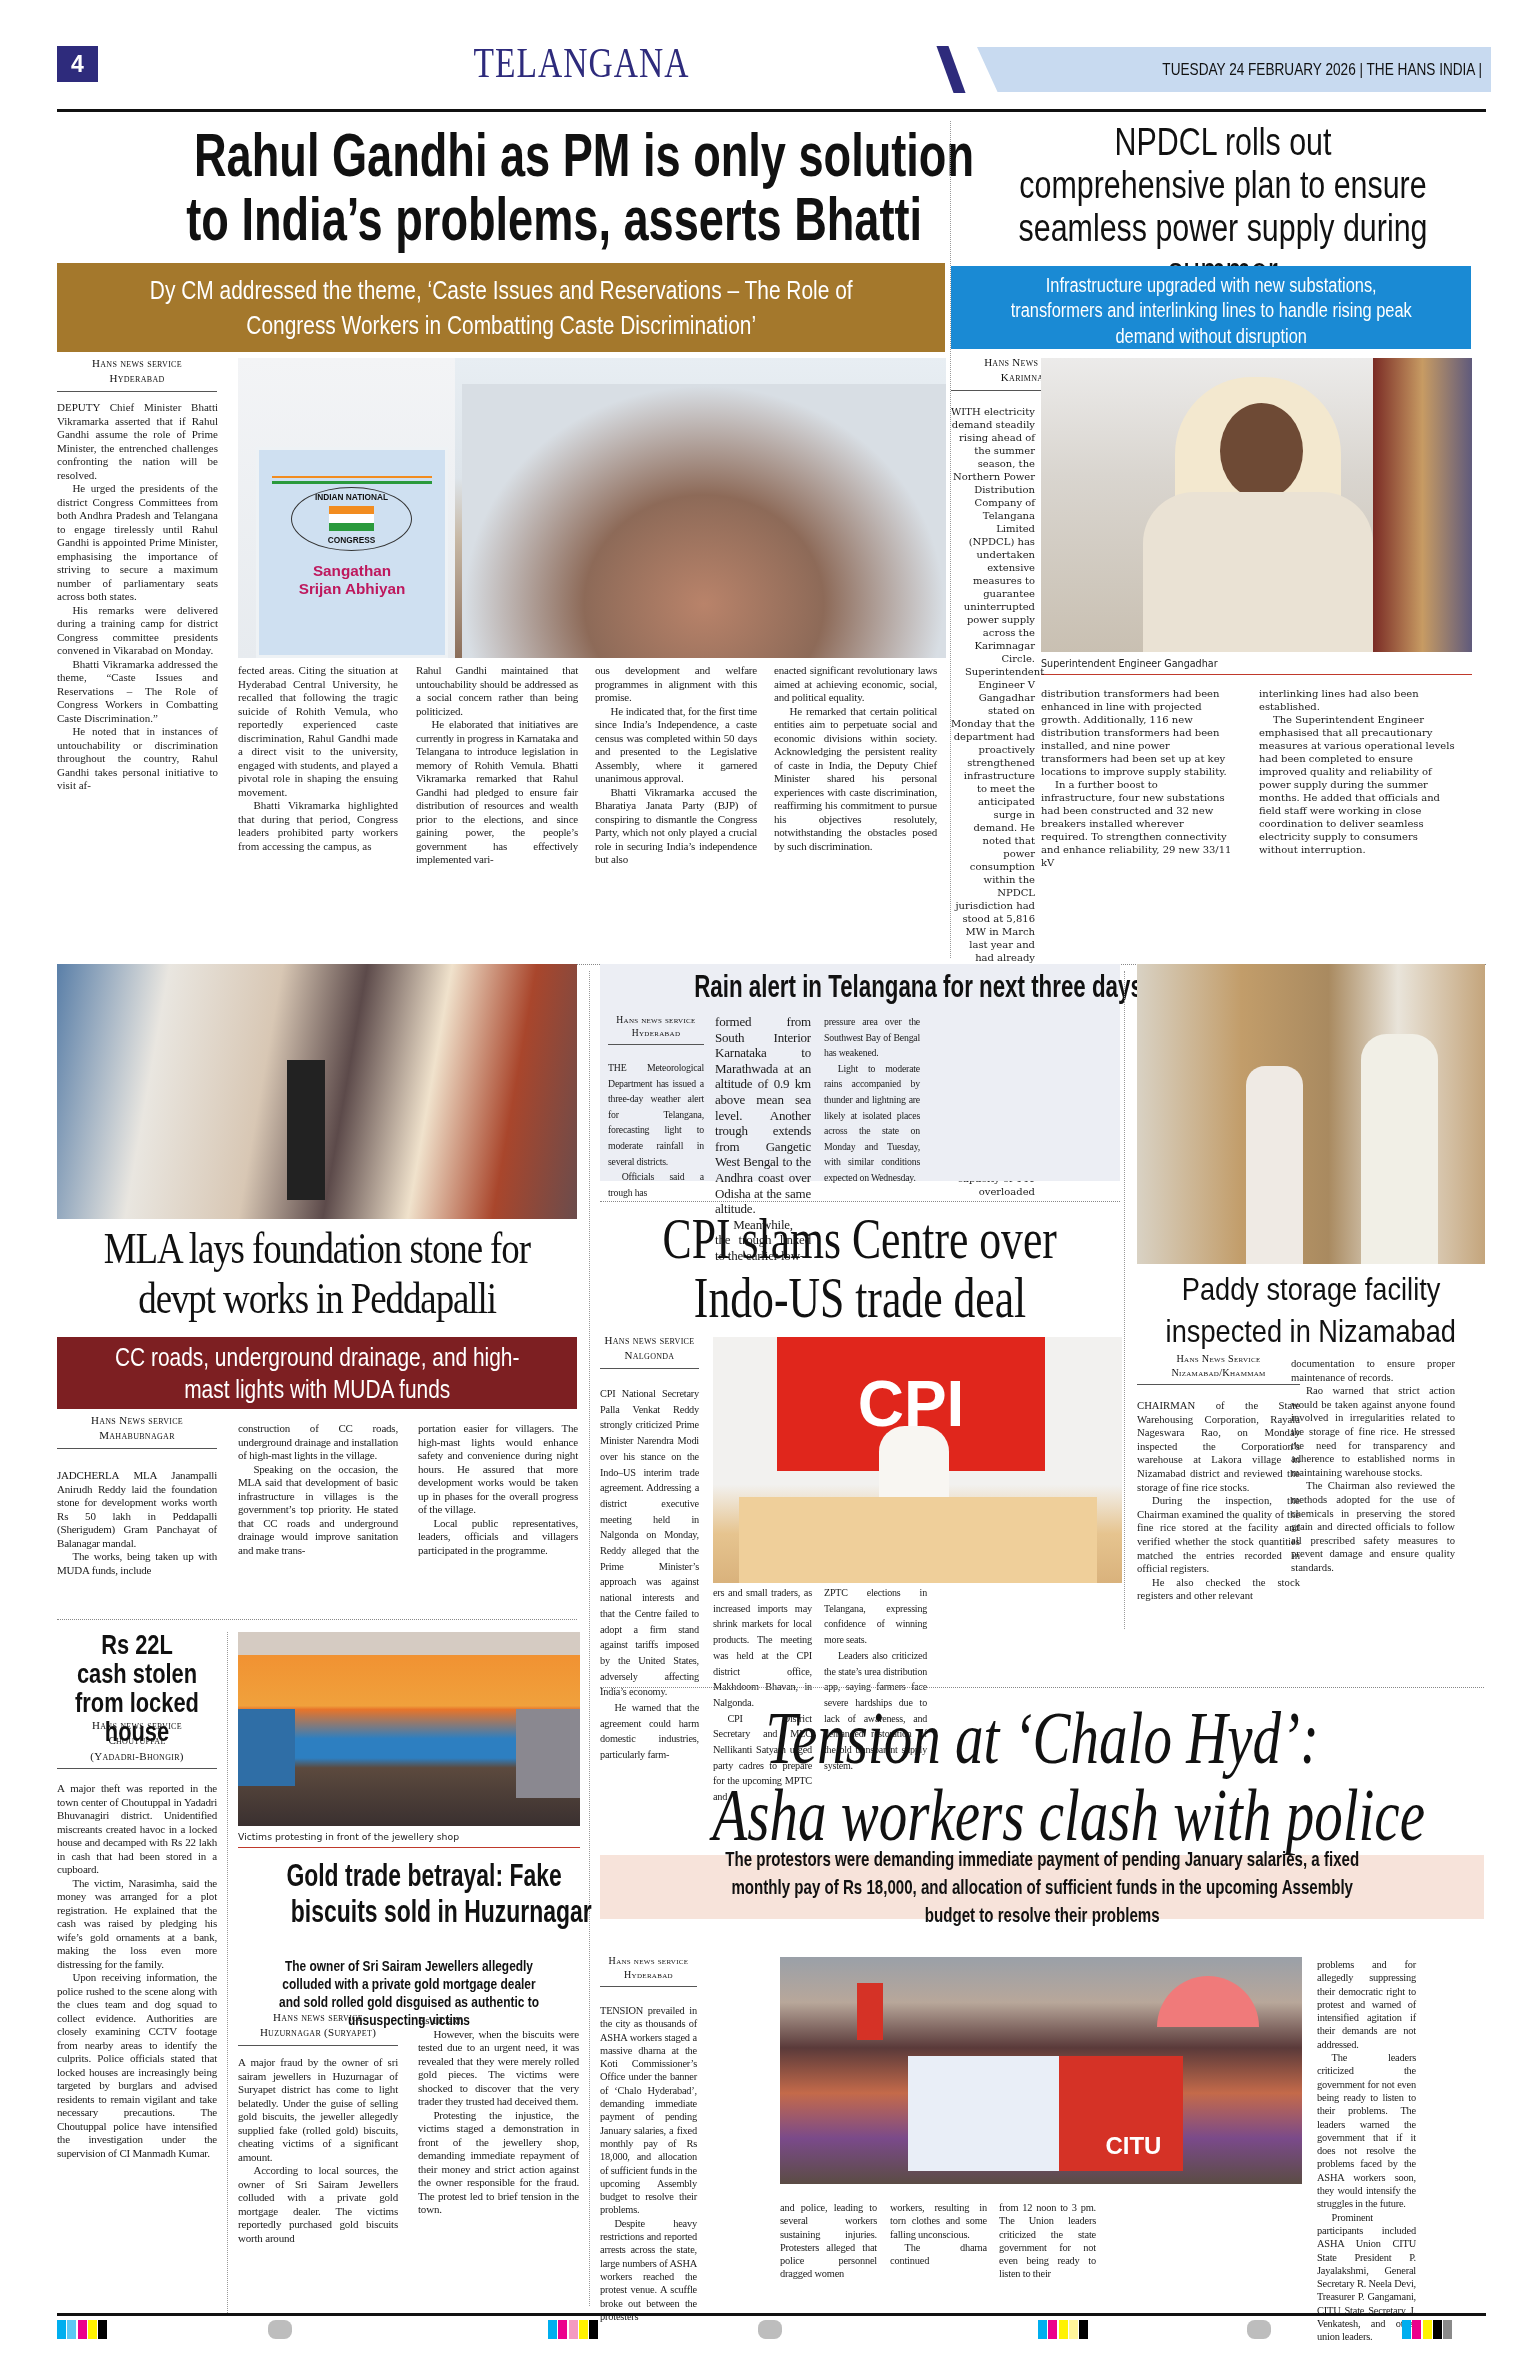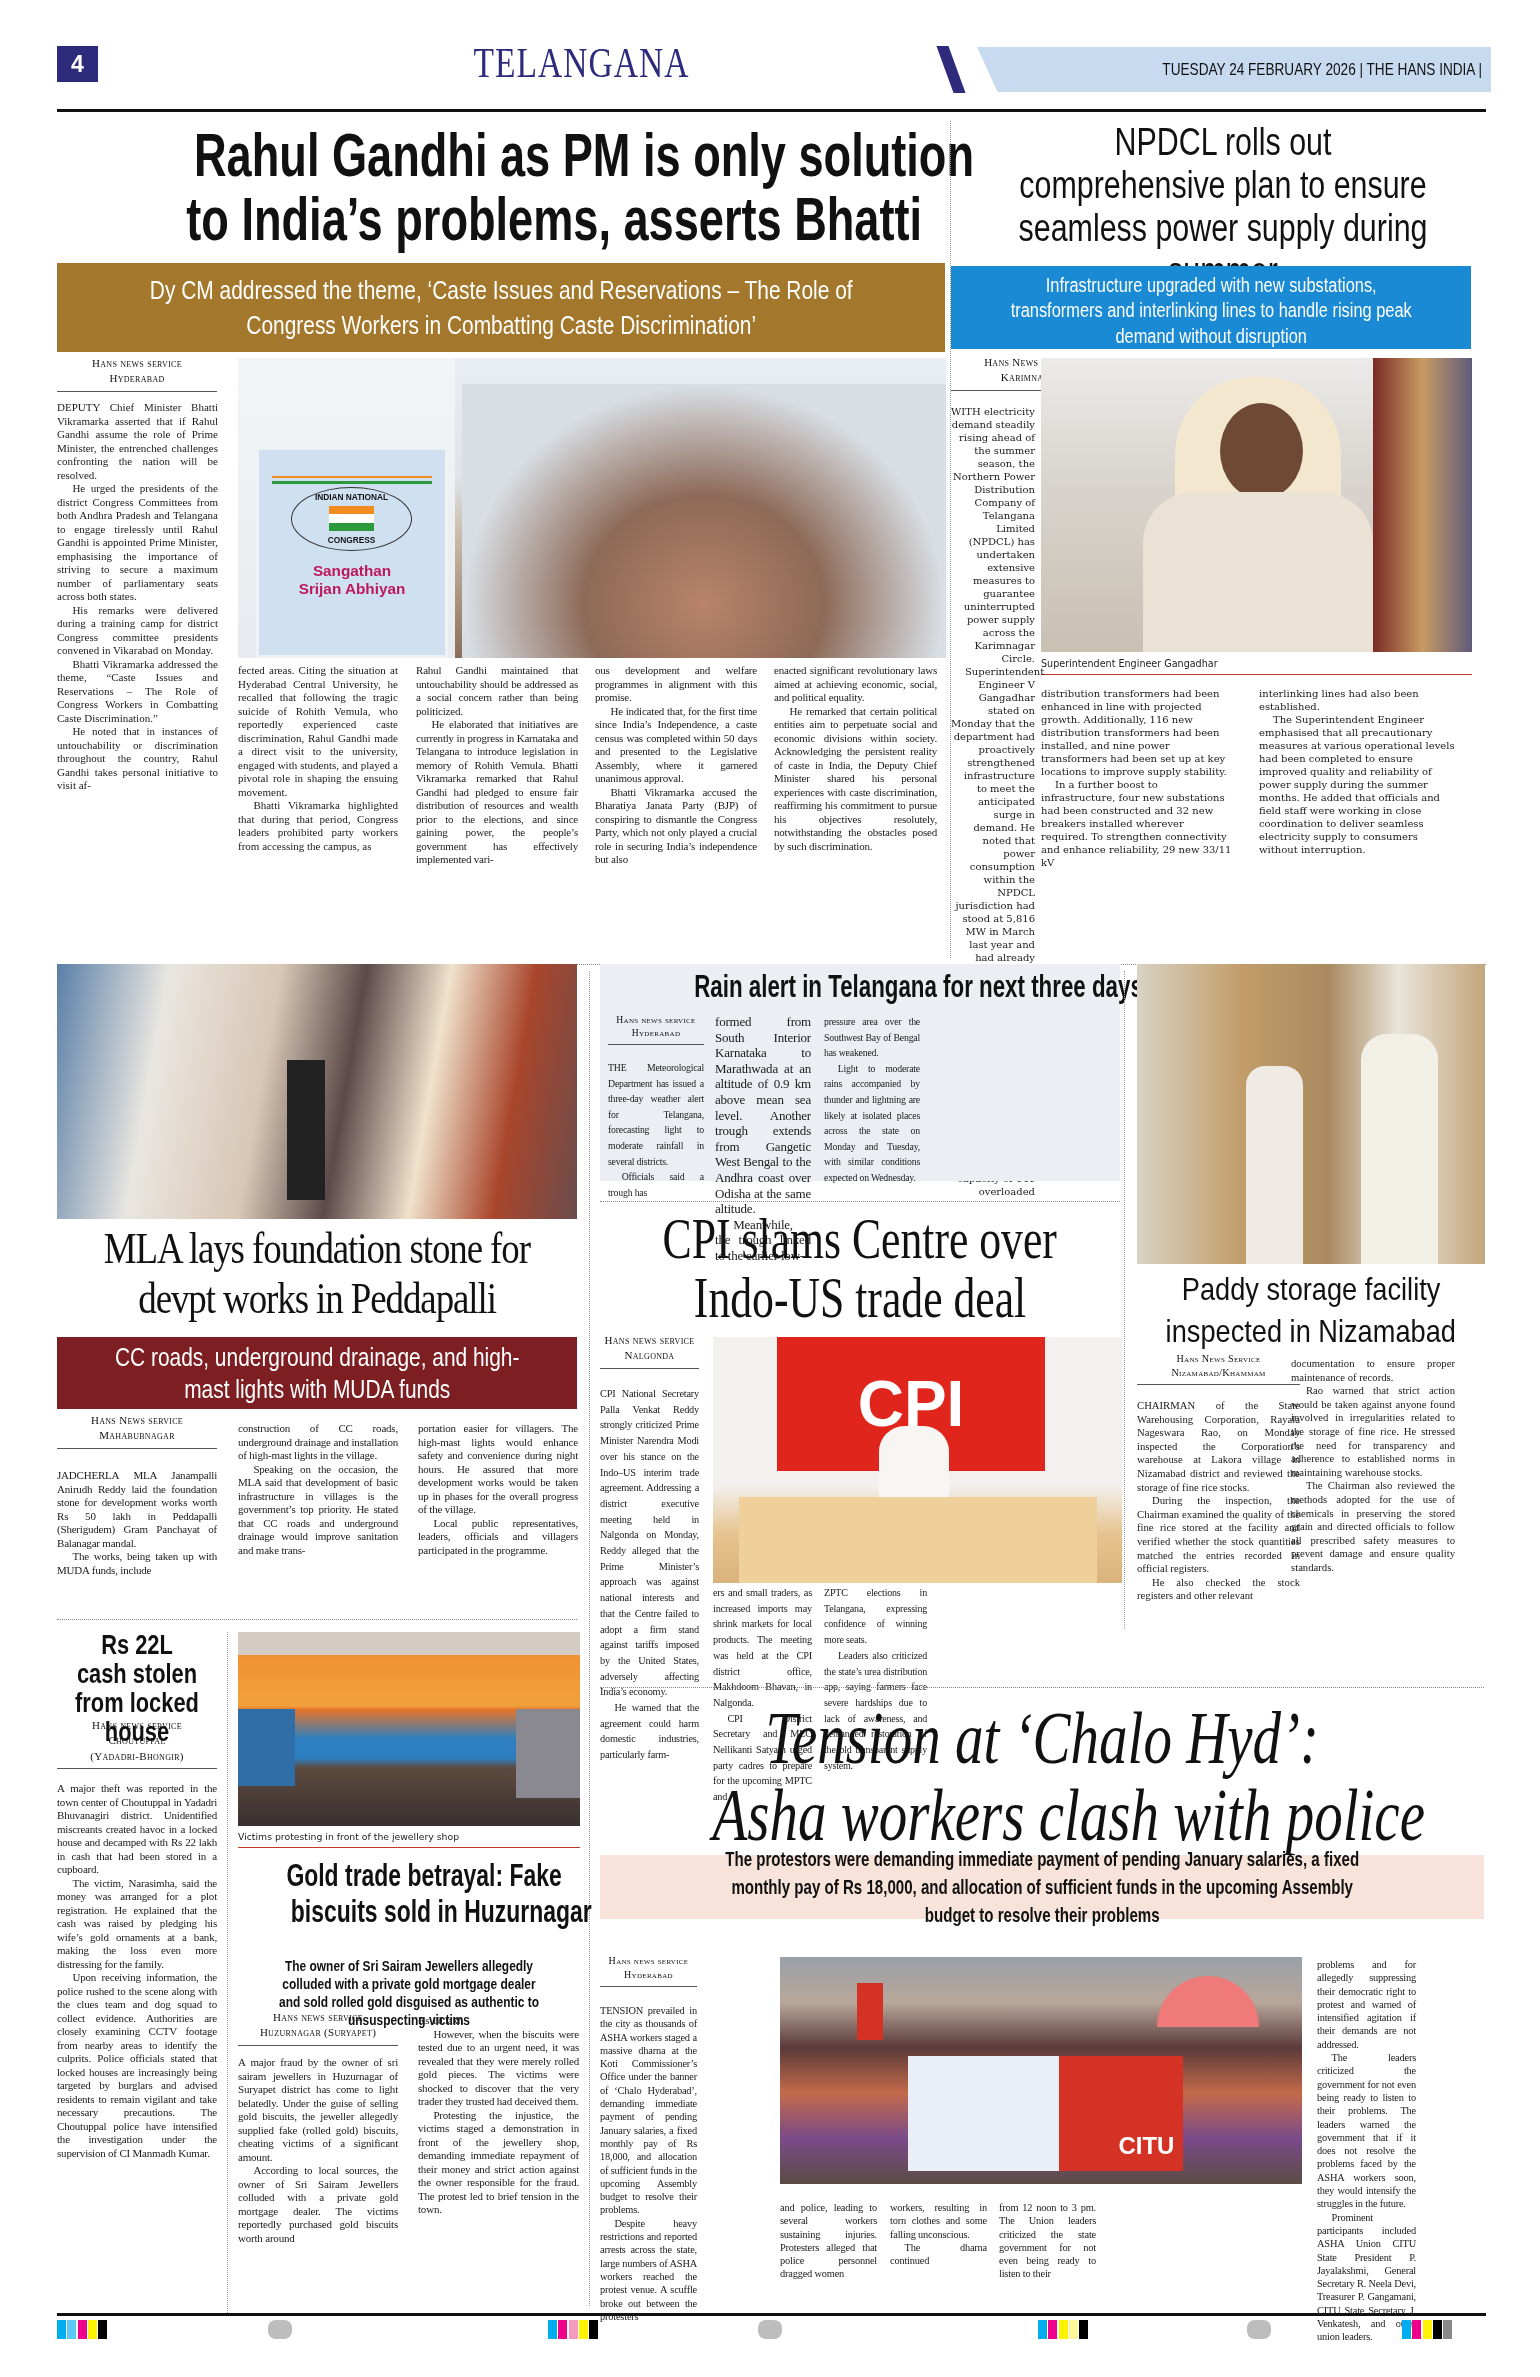--- a/index.html
+++ b/index.html
@@ -309,21 +309,21 @@
   </div>
   <div class="abs band" style="left:600px; top:1855px; width:884px; height:64px; background:#f7e3da; color:#111; font-size:20.4px; line-height:28px; font-weight:bold;">
     <span style="transform:scaleX(0.74);">The protestors were demanding immediate payment of pending January salaries, a fixed monthly pay of Rs 18,000, and allocation of sufficient funds in the upcoming Assembly budget to resolve their problems</span>
   </div>
   <div class="abs byline" style="left:600px; top:1954px; width:97px; font-size:10px;">
     <div>Hans news service</div>
       <div>Hyderabad</div>
   </div>
   <div class="abs photo" style="left:780px; top:1957px; width:522px; height:227px; background:linear-gradient(180deg,#9aa0a8 0%,#b8a79a 20%,#5a3a3a 40%,#c46a4a 60%,#7a4a8a 80%,#5b4c44 100%);">
     <div style="position:absolute; left:128px; top:99px; width:275px; height:115px; background:linear-gradient(90deg,#e9eef7 0%,#e9eef7 55%,#d53226 55%);">
-      <div style="position:absolute; right:6px; bottom:11.5px; background:#d53226; color:#fff; font:bold 24px 'Liberation Sans',sans-serif; padding:0 2.6px;">CITU</div>
+      <div style="position:absolute; right:19px; bottom:11.5px; background:#d53226; color:#fff; font:bold 24px 'Liberation Sans',sans-serif; padding:0 2.6px;">CITU</div>
     </div>
     <div style="position:absolute; left:377px; top:19px; width:102px; height:51px; border-radius:51px 51px 0 0; background:#f07a7a;"></div>
     <div style="position:absolute; left:77px; top:25.5px; width:25.5px; height:57px; background:#d53226;"></div>
   </div>
   <div class="abs col col-cond" style="left:600px; top:2004px; width:97px; font-size:10.4px; line-height:13.3px;">
     <p class="first">TENSION prevailed in the city as thousands of ASHA workers staged a massive dharna at the Koti Commissioner’s Office under the banner of ‘Chalo Hyderabad’, demanding immediate payment of pending January salaries, a fixed monthly pay of Rs 18,000, and allocation of sufficient funds in the upcoming Assembly budget to resolve their problems.</p>
     <p>Despite heavy restrictions and reported arrests across the state, large numbers of ASHA workers reached the protest venue. A scuffle broke out between the protesters</p>
   </div>
   <div class="abs col col-cond" style="left:780px; top:2201px; width:97px; font-size:10.4px; line-height:13.3px;">
     <p class="first">and police, leading to several workers sustaining injuries. Protesters alleged that police personnel dragged women</p>

